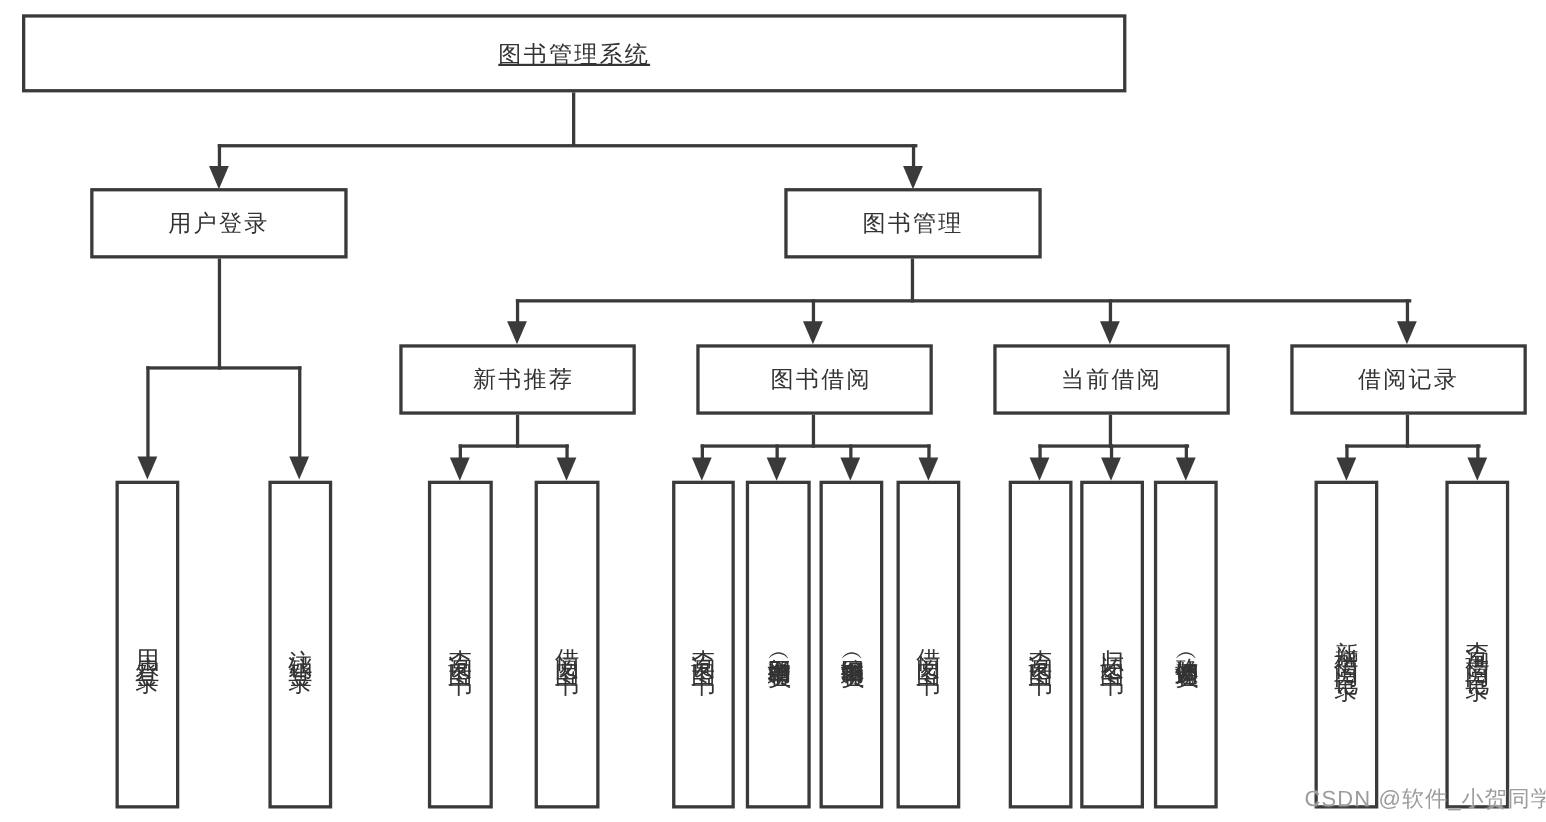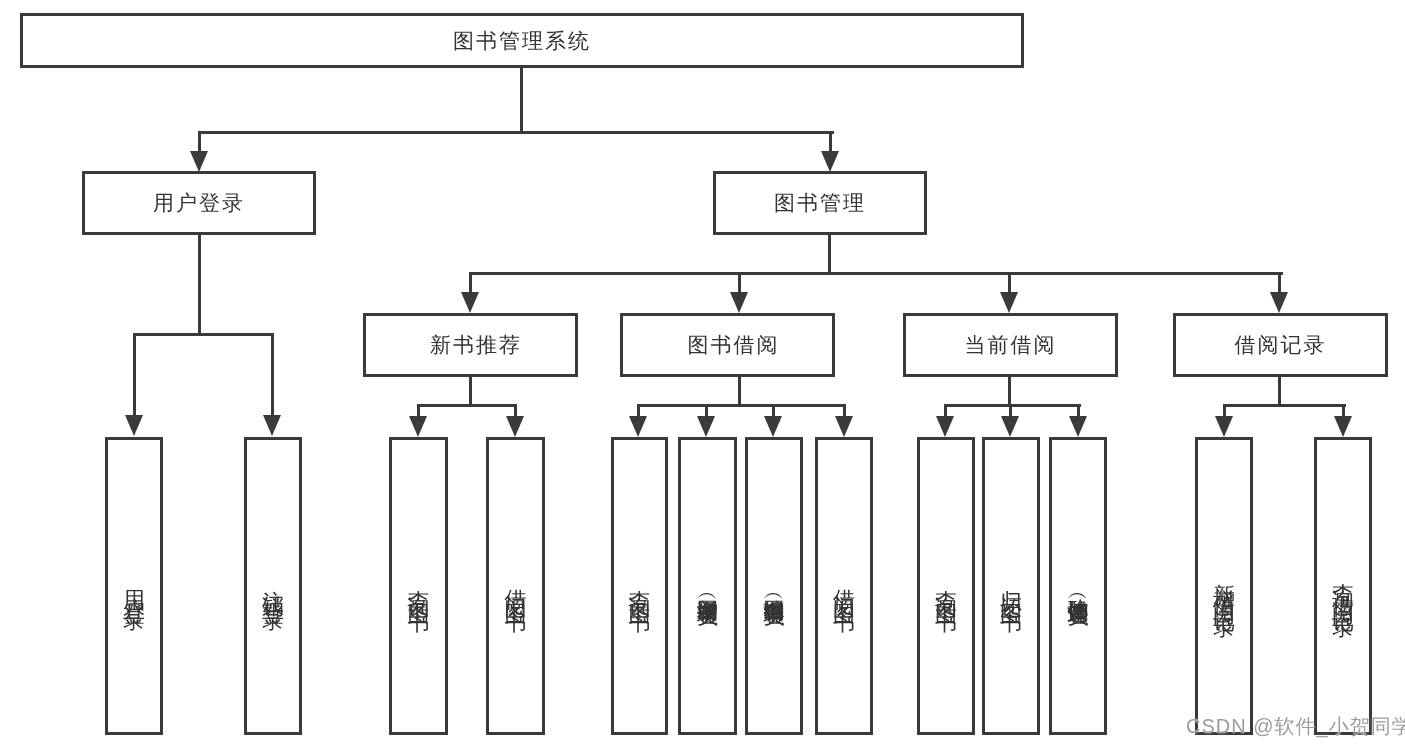--- a/index.html
+++ b/index.html
@@ -73,35 +73,35 @@
     text-shadow: 0 0 2px #ffffff;
     z-index: 3;
     white-space: nowrap;
   }
 </style>
 </head>
 <body>
 
 <div class="canvas">
 
-  <div class="box root-box" style="left:20px;top:13px;width:1004px;height:55px;">
+  <div class="box root-box" style="left:20px;top:13px;width:1004px;height:71px;text-decoration:underline;">
     <span>图书管理系统</span>
   </div>
 
   <i class="ln" style="left:520px;top:68px;width:3px;height:65px;"></i>
   <i class="ln" style="left:198px;top:131px;width:636px;height:3px;"></i>
   <i class="ln" style="left:198px;top:131px;width:3px;height:24px;"></i>
   <i class="ah" style="left:190px;top:151px;"></i>
   <i class="ln" style="left:829px;top:131px;width:3px;height:24px;"></i>
   <i class="ah" style="left:821px;top:151px;"></i>
 
   <div class="box" style="left:82px;top:171px;width:234px;height:64px;">
     <span>用户登录</span>
   </div>
-  <div class="box" style="left:713px;top:171px;width:214px;height:64px;">
+  <div class="box" style="left:713px;top:171px;width:234px;height:64px;">
     <span>图书管理</span>
   </div>
 
   <i class="ln" style="left:198px;top:234px;width:3px;height:102px;"></i>
   <i class="ln" style="left:133px;top:333px;width:141px;height:3px;"></i>
   <i class="ln" style="left:133px;top:333px;width:3px;height:86px;"></i>
   <i class="ah" style="left:125px;top:415px;"></i>
   <i class="ln" style="left:271px;top:333px;width:3px;height:86px;"></i>
   <i class="ah" style="left:263px;top:415px;"></i>
 
@@ -112,21 +112,21 @@
   <i class="ln" style="left:738px;top:272px;width:3px;height:23px;"></i>
   <i class="ah" style="left:730px;top:292px;"></i>
   <i class="ln" style="left:1008px;top:272px;width:3px;height:23px;"></i>
   <i class="ah" style="left:1000px;top:292px;"></i>
   <i class="ln" style="left:1278px;top:272px;width:3px;height:23px;"></i>
   <i class="ah" style="left:1270px;top:292px;"></i>
 
   <div class="box" style="left:363px;top:313px;width:215px;height:64px;padding-left:11px;">
     <span>新书推荐</span>
   </div>
-  <div class="box" style="left:620px;top:313px;width:215px;height:64px;padding-left:12px;">
+  <div class="box" style="left:633px;top:313px;width:215px;height:64px;padding-left:12px;">
     <span>图书借阅</span>
   </div>
   <div class="box" style="left:903px;top:313px;width:215px;height:64px;">
     <span>当前借阅</span>
   </div>
   <div class="box" style="left:1173px;top:313px;width:215px;height:64px;">
     <span>借阅记录</span>
   </div>
 
   <i class="ln" style="left:469px;top:376px;width:3px;height:31px;"></i>

